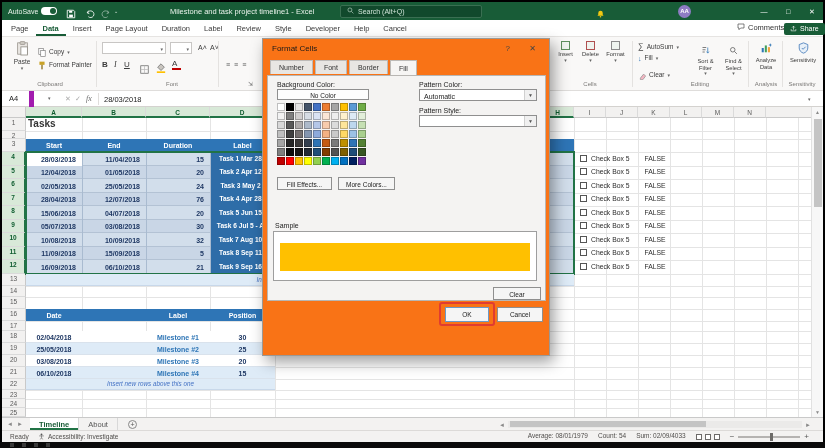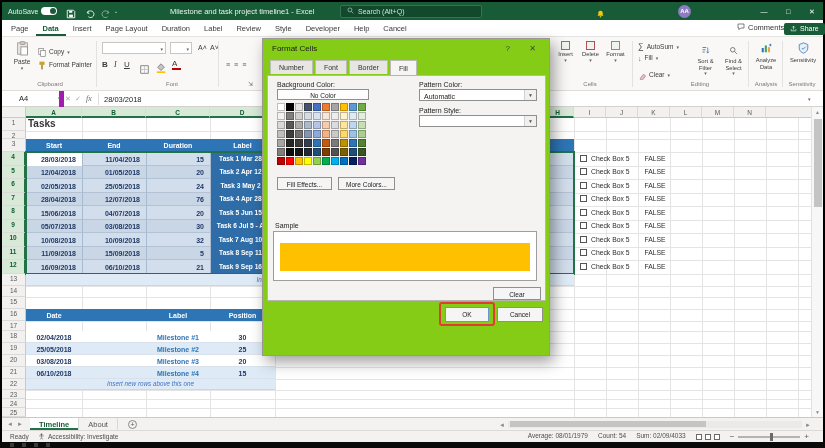--- a/index.html
+++ b/index.html
@@ -26,21 +26,21 @@
   
   #ribbon{left:2px;top:37px;width:821px;height:54px;background:#F9F8F7;border-bottom:1px solid #DFDDDB}
   .rlabel{font-size:6px;color:#7A7876;text-align:center}
   .rbtn-lbl{font-size:6.5px;color:#3B3B3B;white-space:nowrap}
   .rdivider{width:1px;background:#E4E2E0;top:4px;height:46px}
   .rbox{background:#fff;border:1px solid #C8C6C4}
   .ddarrow{font-size:5px;color:#666}
   .fmt-glyph{font-size:8px;color:#3B3B3B}
   
   #formulabar{left:2px;top:91px;width:821px;height:16px;background:#fff;border-bottom:1px solid #D4D2CF}
-  #namebox{left:10px;top:0;width:52px;height:16px;border-right:5px solid #a21caf;font-size:7.5px;color:#222;padding:4px 0 0 7px}
+  #namebox{left:0;top:0;width:32px;height:16px;border-right:5px solid #a21caf;font-size:7.5px;color:#222;padding:4px 0 0 7px}
   
   .colhdr{font-size:6.5px;color:#5A5A5A;text-align:center;padding-top:2.5px;background:#F2F1F0;
           border-right:1px solid #DADada;border-bottom:1px solid #C9C9C9}
   .colhdr.sel{background:#D8E9D8;color:#0E5C2F;border-bottom:2px solid #217346;font-weight:bold}
   .rowhdr{font-size:6.5px;color:#5A5A5A;text-align:center;background:#F2F1F0;
           border-right:1px solid #C9C9C9;border-bottom:1px solid #DADADA;padding-top:2px}
   .rowhdr.sel{background:#D8E9D8;color:#0E5C2F;border-right:2px solid #217346;font-weight:bold}
   .cellv{font-size:7px;font-weight:bold;color:#1F3864;overflow:hidden;white-space:nowrap}
   .thead{font-size:7px;font-weight:bold;color:#fff;text-align:center;padding-top:3px}
   .labcell{font-size:6.6px;font-weight:bold;color:#fff;text-align:center;padding-top:3.5px;overflow:hidden;white-space:nowrap}
@@ -55,21 +55,21 @@
   .stab.active{color:#175B35;font-weight:bold;background:#fff;box-shadow:inset 0 -2px 0 #217346}
   #statusbar{left:2px;top:430px;width:821px;height:12px;background:#F3F2F1;border-top:1px solid #DCDAD8;
              font-size:6.5px;color:#4F4D4B}
   #status-right{position:absolute;right:14px;top:0;height:100%;display:flex;align-items:center;gap:10px}
   .viewicon{width:6px;height:6px;border:1px solid #6C6A68;background:#fff}
   
   #vscroll{left:811px;top:107px;width:12px;height:309.5px;background:#F7F7F7;border-left:1px solid #E1E1E1}
   .scrthumb{background:#C4C4C4}
   .scrarrow{font-size:5px;color:#8A8A8A;text-align:center}
   
-  #dialog{left:262px;top:38px;width:288px;height:318px;background:#84cc16;border:1px solid #9B9894;
+  #dialog{left:262px;top:38px;width:288px;height:318px;background:#f97316;border:1px solid #9B9894;
           box-shadow:4px 6px 14px rgba(0,0,0,.38)}
   #dlg-title{font-size:8px;color:#1A1A1A;padding:6px 0 0 9px}
   #dlg-tabs{position:absolute;left:7px;top:21px;display:flex;align-items:flex-end}
   .dtab{font-size:7px;color:#333;padding:3px 8px;background:#E8E6E3;border:1px solid #BDBAB7;border-bottom:none;margin-right:2px}
   .dtab.active{background:#F6F5F4;padding-top:4px;position:relative;z-index:2;margin-bottom:-1px}
   #dlg-panel{position:absolute;left:4px;top:36px;width:279px;height:226px;border:1px solid #B8B6B3;background:#F4F3F2}
   .dlbl{font-size:7px;color:#222}
   .wbtn{background:#F5F5F5;border:1px solid #8F8F8F;font-size:6.5px;color:#222;text-align:center}
   .dd{background:#fff;border:1px solid #8F8F8F;font-size:7px;color:#222}
   .dd .arr{position:absolute;right:0;top:0;bottom:0;width:12px;background:#F0F0F0;border-left:1px solid #D0D0D0;

